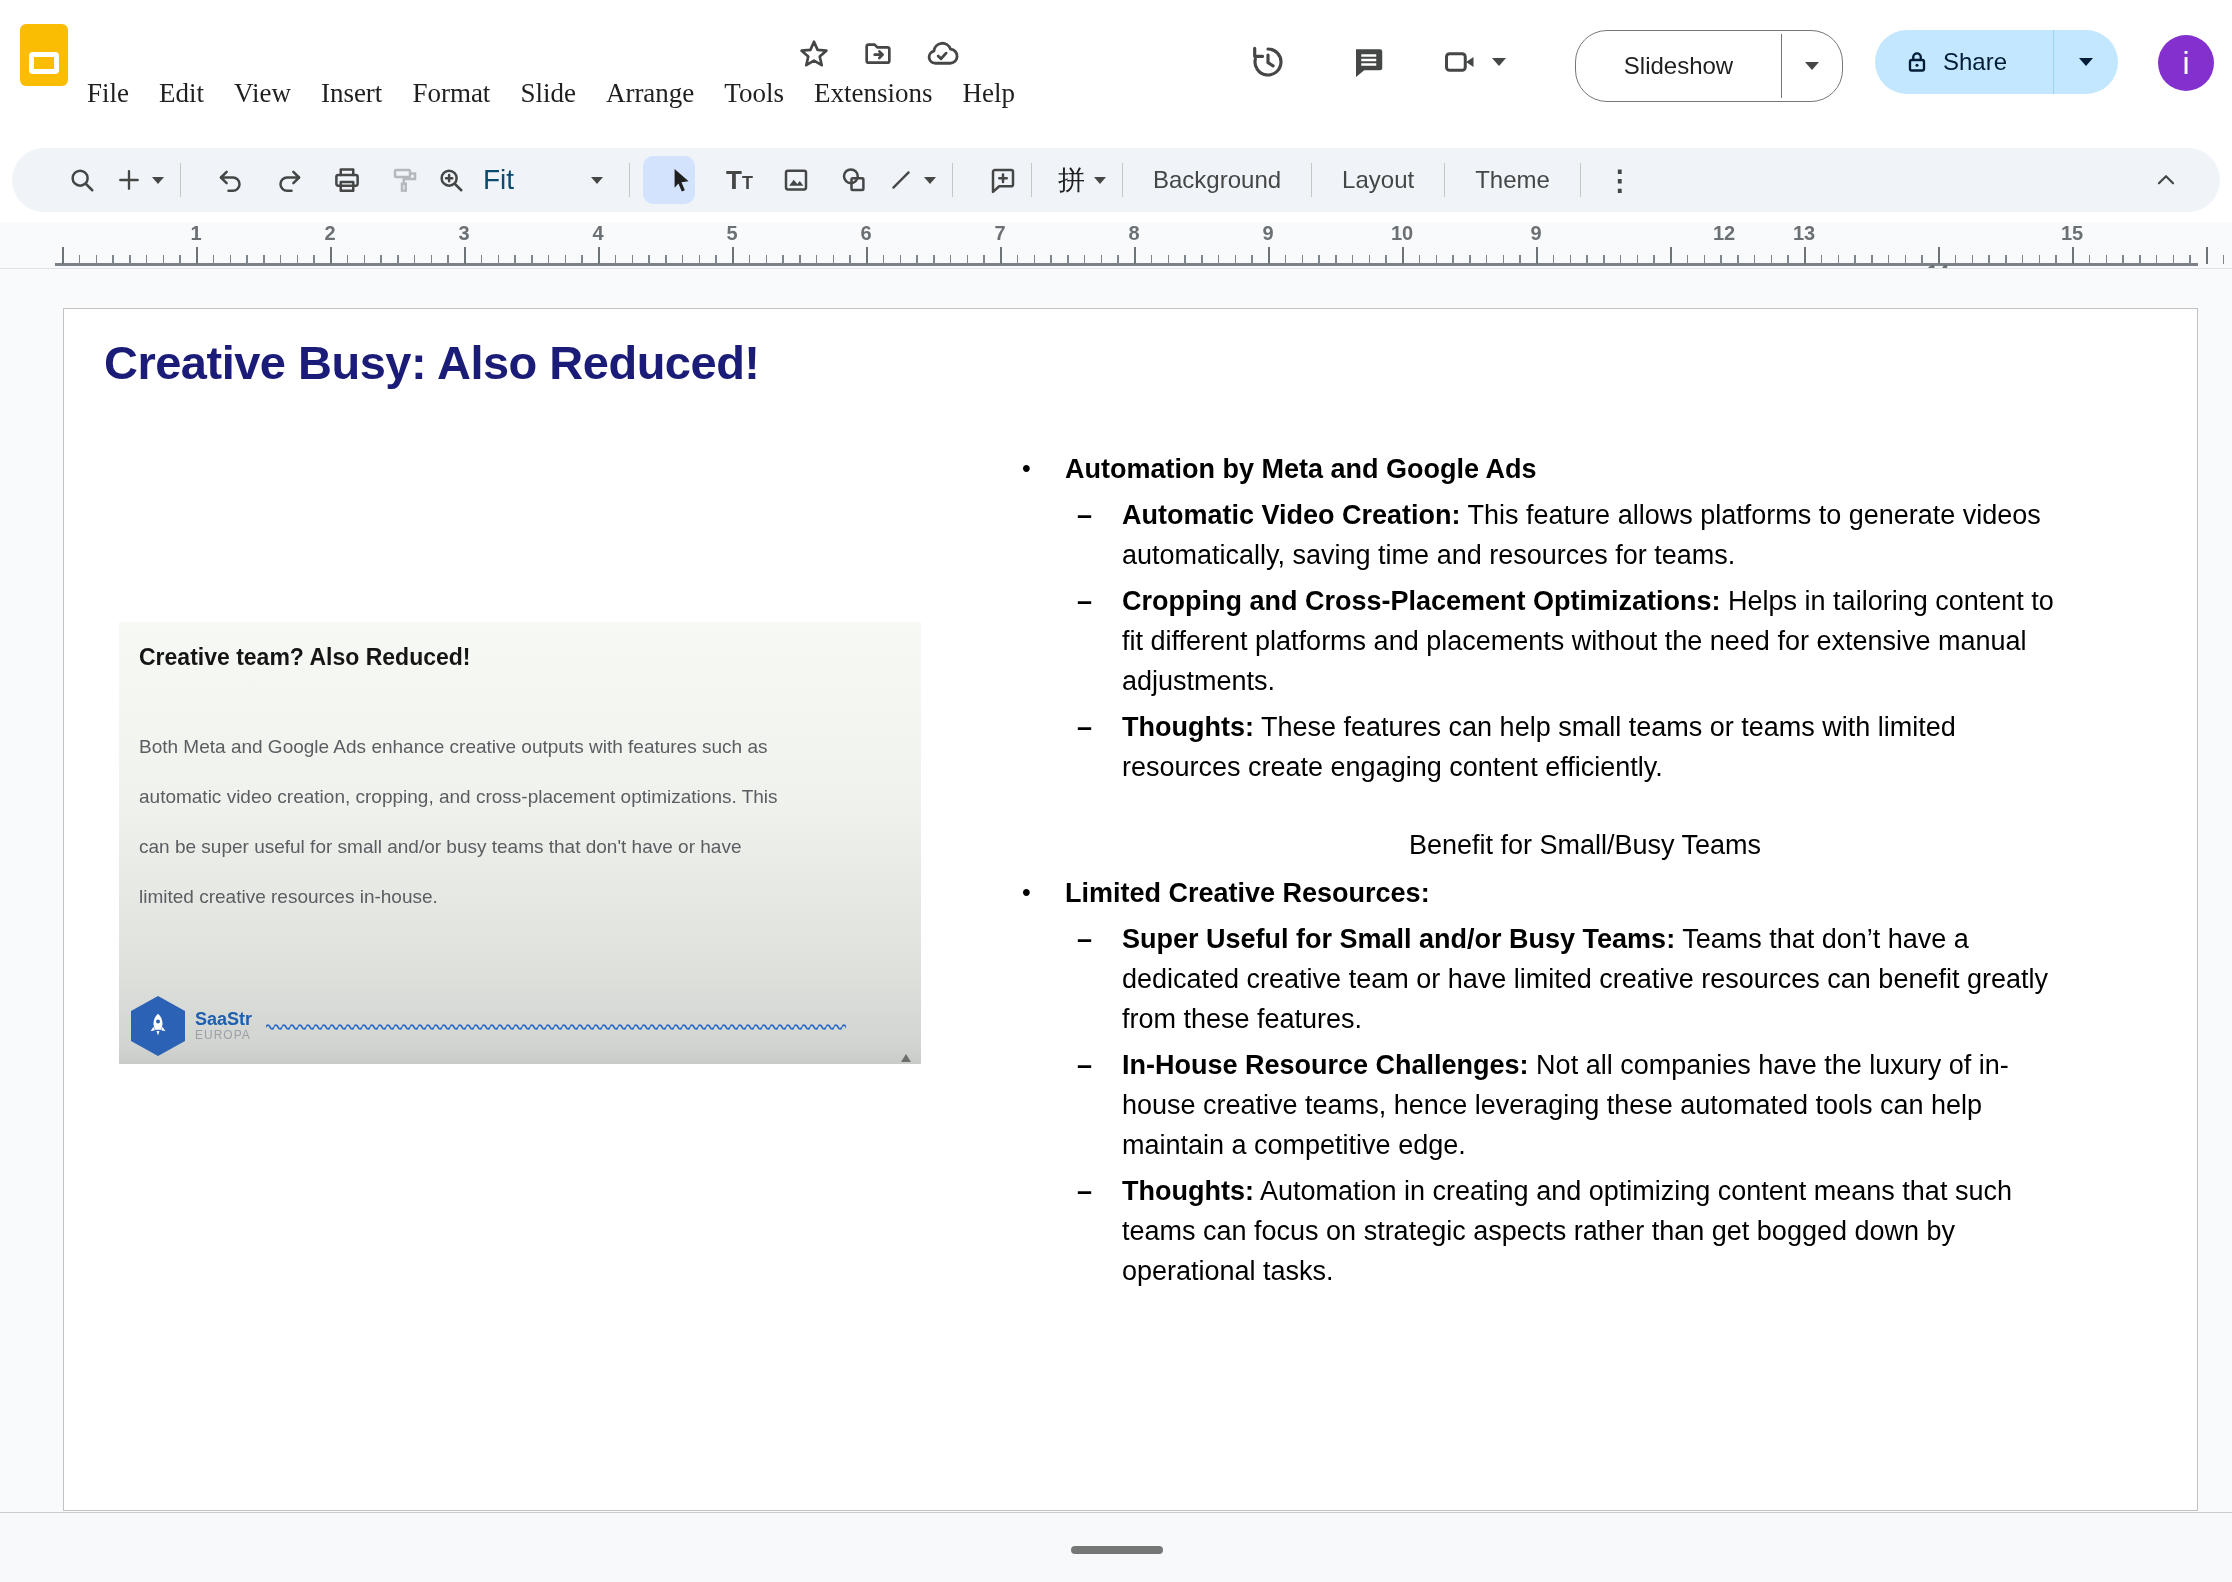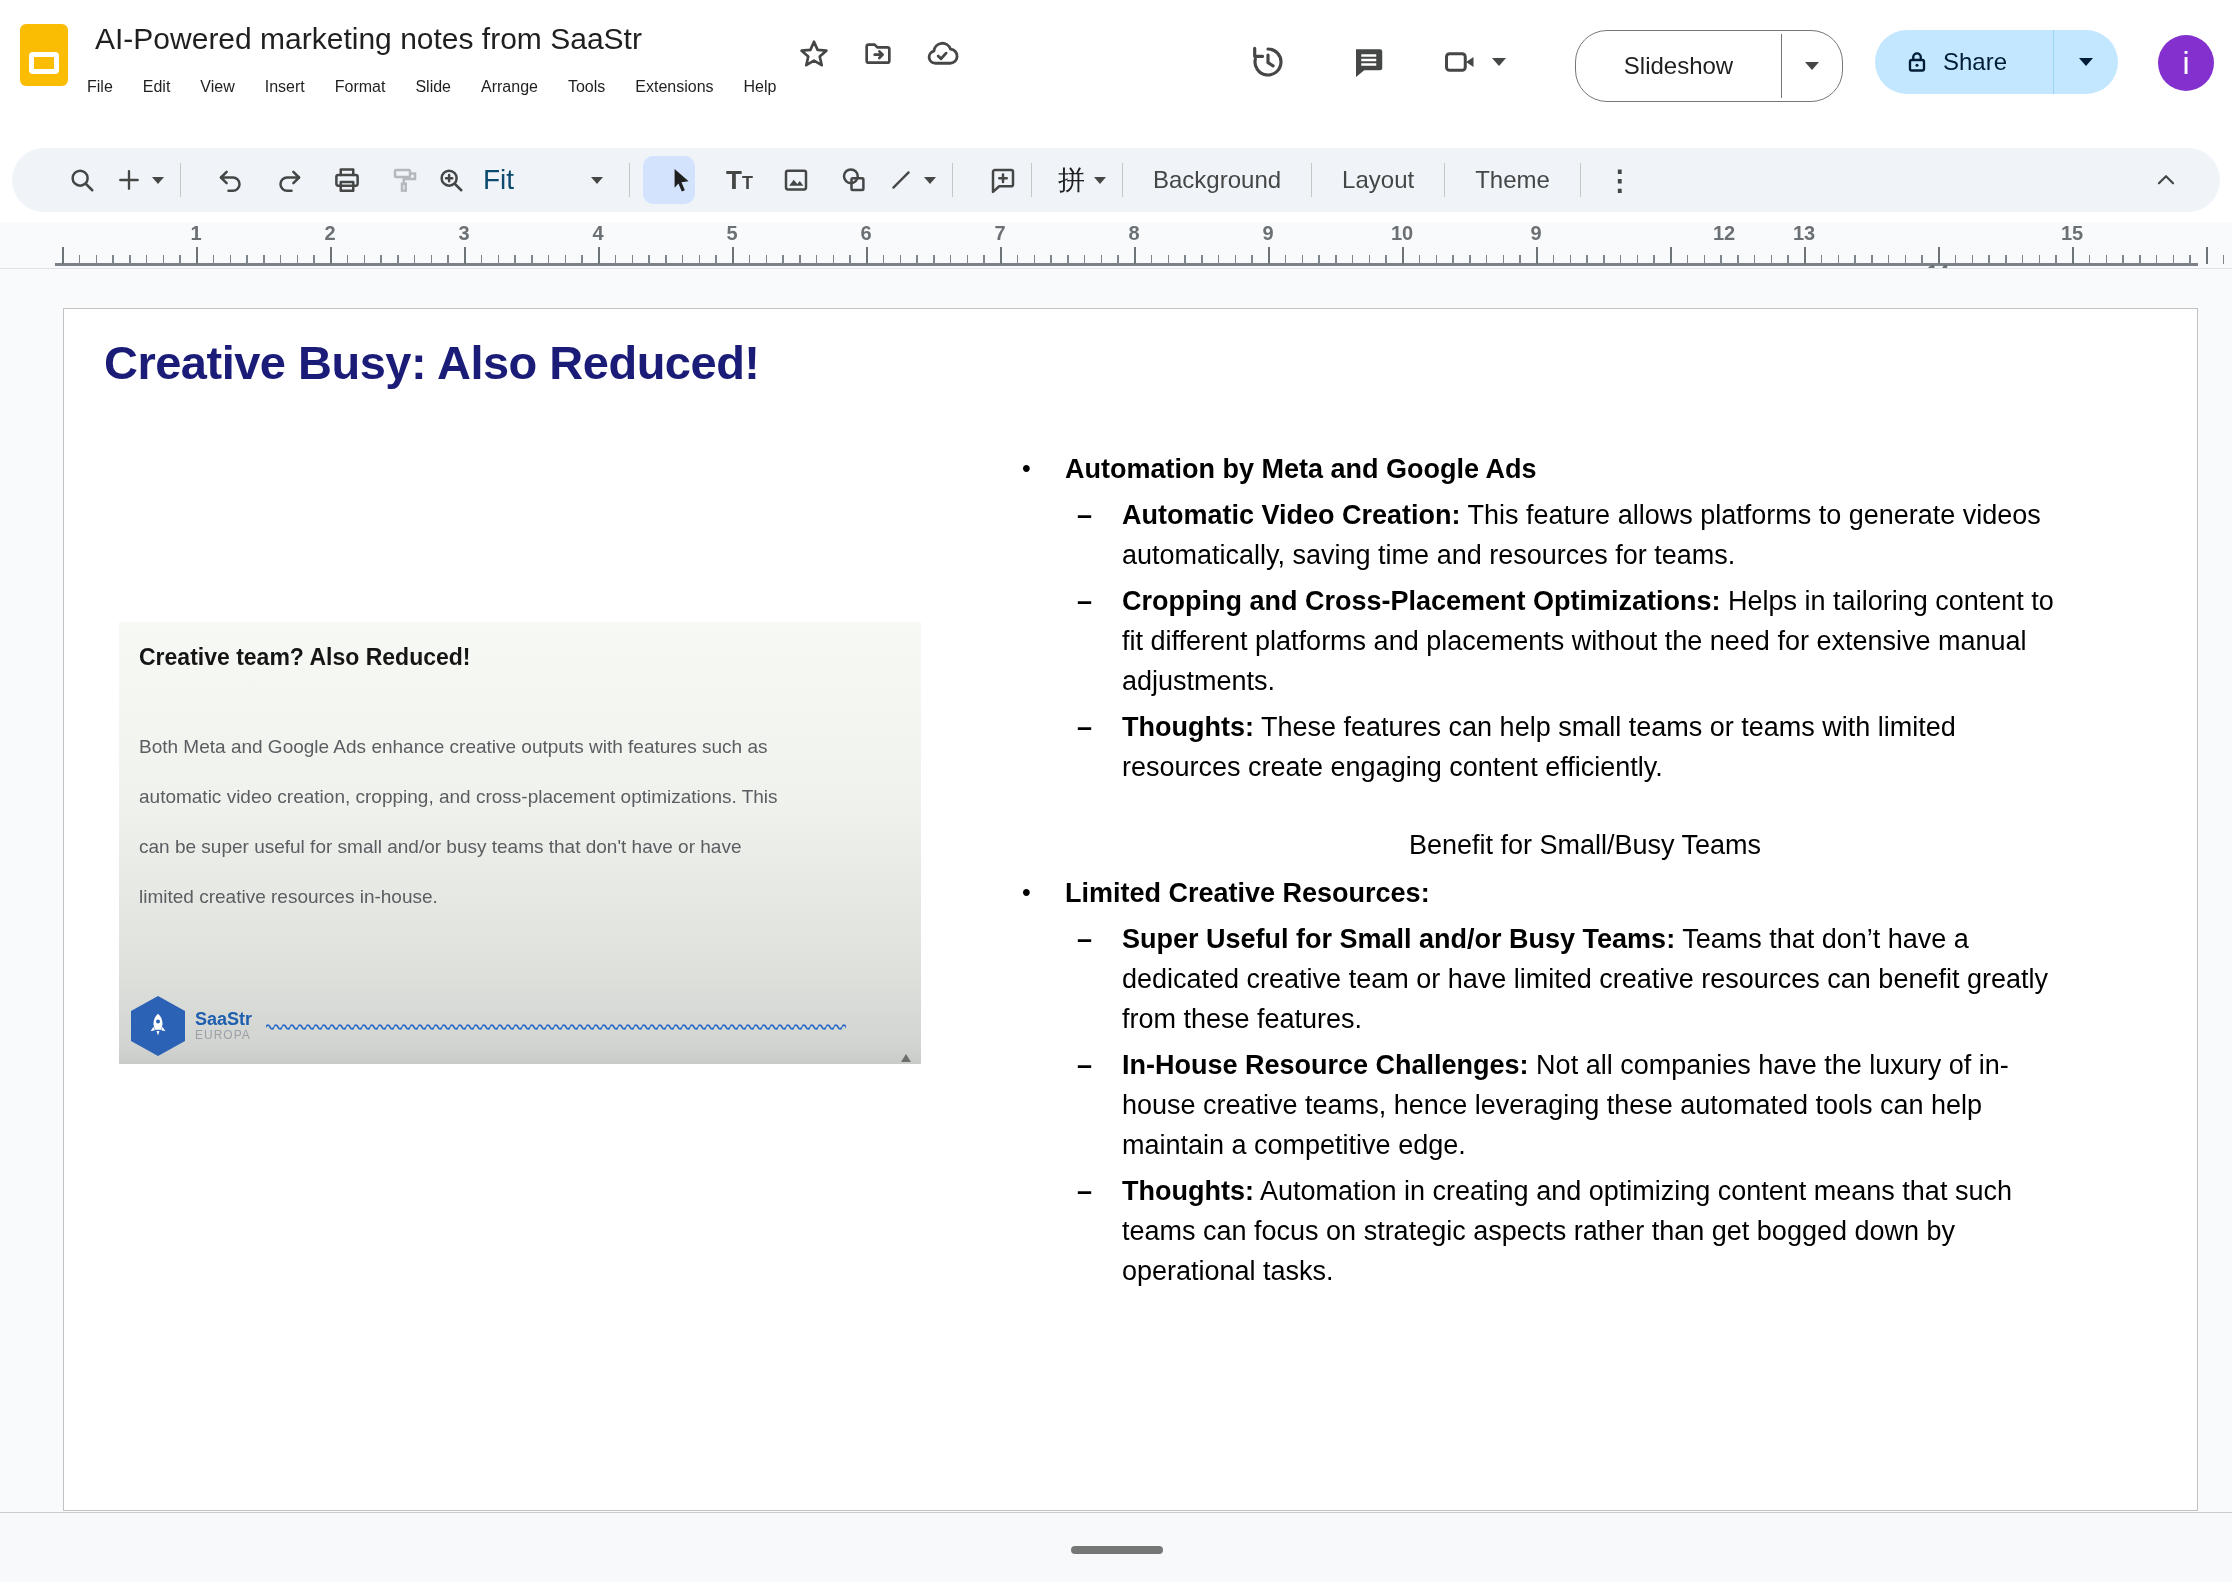--- a/index.html
+++ b/index.html
@@ -12,21 +12,21 @@
   .ic { stroke:#444746; fill:none; stroke-width:2; stroke-linecap:round; stroke-linejoin:round; }
 
   
   #topbar { position:absolute; left:0; top:0; width:2232px; height:148px; background:#fff; }
   .app-logo { position:absolute; left:20px; top:24px; width:48px; height:62px; background:#fbbc04; border-radius:6px; }
   .app-logo .inner { position:absolute; left:9px; top:28px; width:30px; height:22px; border:5px solid #fff; border-radius:4px; }
   .doc-title { position:absolute; left:95px; top:22px; font-size:30px; font-weight:500; color:#1f1f1f; white-space:nowrap; }
   .title-icons { position:absolute; left:796px; top:36px; display:flex; gap:28px; }
   .title-icons .tibtn { width:36px; height:36px; display:flex; align-items:center; justify-content:center; }
   #menubar { position:absolute; left:72px; top:72px; display:flex; }
-  .menu-item { font-size:16px; color:#1f1f1f; padding:6px 15px; border-radius:8px; cursor:default; }
+  .menu-item { font-size:27px; color:#1f1f1f; padding:6px 15px; border-radius:8px; cursor:default;font-family:Liberation Serif, serif; }
   .right-icons { position:absolute; top:38px; left:1242px; display:flex; align-items:center; }
   .rbtn { width:52px; height:48px; display:flex; align-items:center; justify-content:center; margin-right:48px; }
   .caret { width:0; height:0; border-left:7px solid transparent; border-right:7px solid transparent; border-top:8px solid #444746; }
   .cam-group { display:flex; align-items:center; margin-right:44px; }
   .cam-group .caret { margin-left:14px; }
   .slideshow-btn { position:absolute; left:1575px; top:30px; width:268px; height:72px; border:1px solid #747775; border-radius:32px; display:flex; align-items:center; background:#fff; }
   .slideshow-main { flex:1; text-align:center; font-size:24px; font-weight:500; color:#1f1f1f; }
   .slideshow-sep { width:1px; height:64px; background:#747775; }
   .slideshow-caret { width:60px; display:flex; justify-content:center; }
   .share-btn { position:absolute; left:1875px; top:30px; width:243px; height:64px; background:#c2e7ff; border-radius:32px; display:flex; align-items:center; }
@@ -93,21 +93,20 @@
   #bottombar { position:absolute; left:0; top:1512px; width:2232px; height:70px; background:#f8f9fa; border-top:1px solid #c9cdd1; }
   .notes-handle { position:absolute; left:1071px; top:33px; width:92px; height:8px; border-radius:4px; background:#747775; }
 </style>
 </head>
 <body>
 
 <div id="topbar">
   <div class="app-logo">
       <div class="inner"></div>
     </div>
-  <div class="doc-title">AI-Powered marketing notes from SaaStr</div>
 
   <div class="title-icons">
     <div class="tibtn">
       <svg width="32" height="32" viewBox="0 0 24 24">
           <path class="ic" stroke-width="1.8" d="M12 2.8l2.7 6.1 6.6.6-5 4.4 1.5 6.5L12 16.9l-5.8 3.5 1.5-6.5-5-4.4 6.6-.6z"></path>
         </svg>
     </div>
     <div class="tibtn">
       <svg width="32" height="32" viewBox="0 0 24 24">
           <path class="ic" d="M3.5 6.5a1.5 1.5 0 0 1 1.5-1.5h4.5l2 2H19a1.5 1.5 0 0 1 1.5 1.5v8.5a1.5 1.5 0 0 1-1.5 1.5H5a1.5 1.5 0 0 1-1.5-1.5z"></path>

